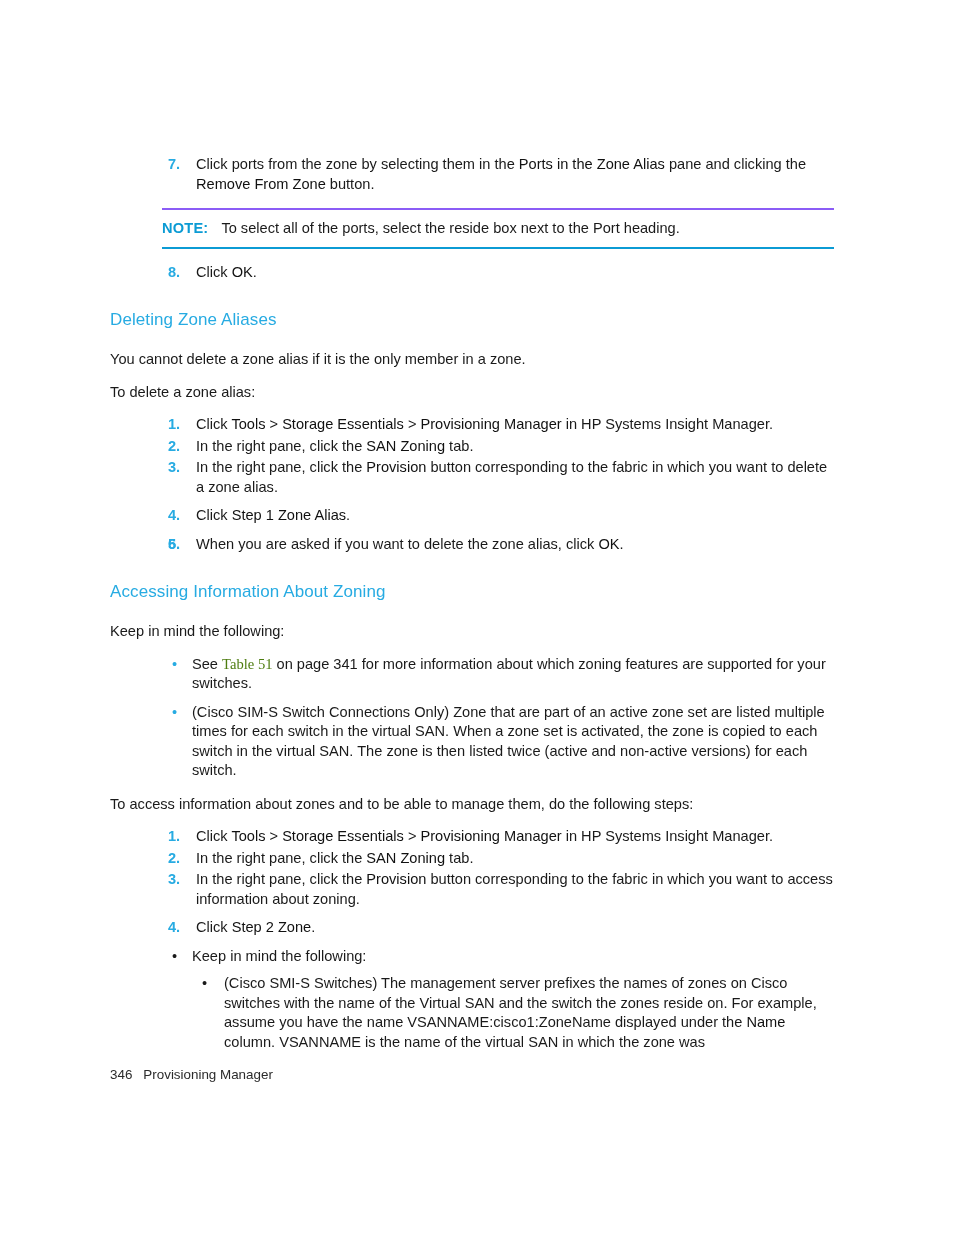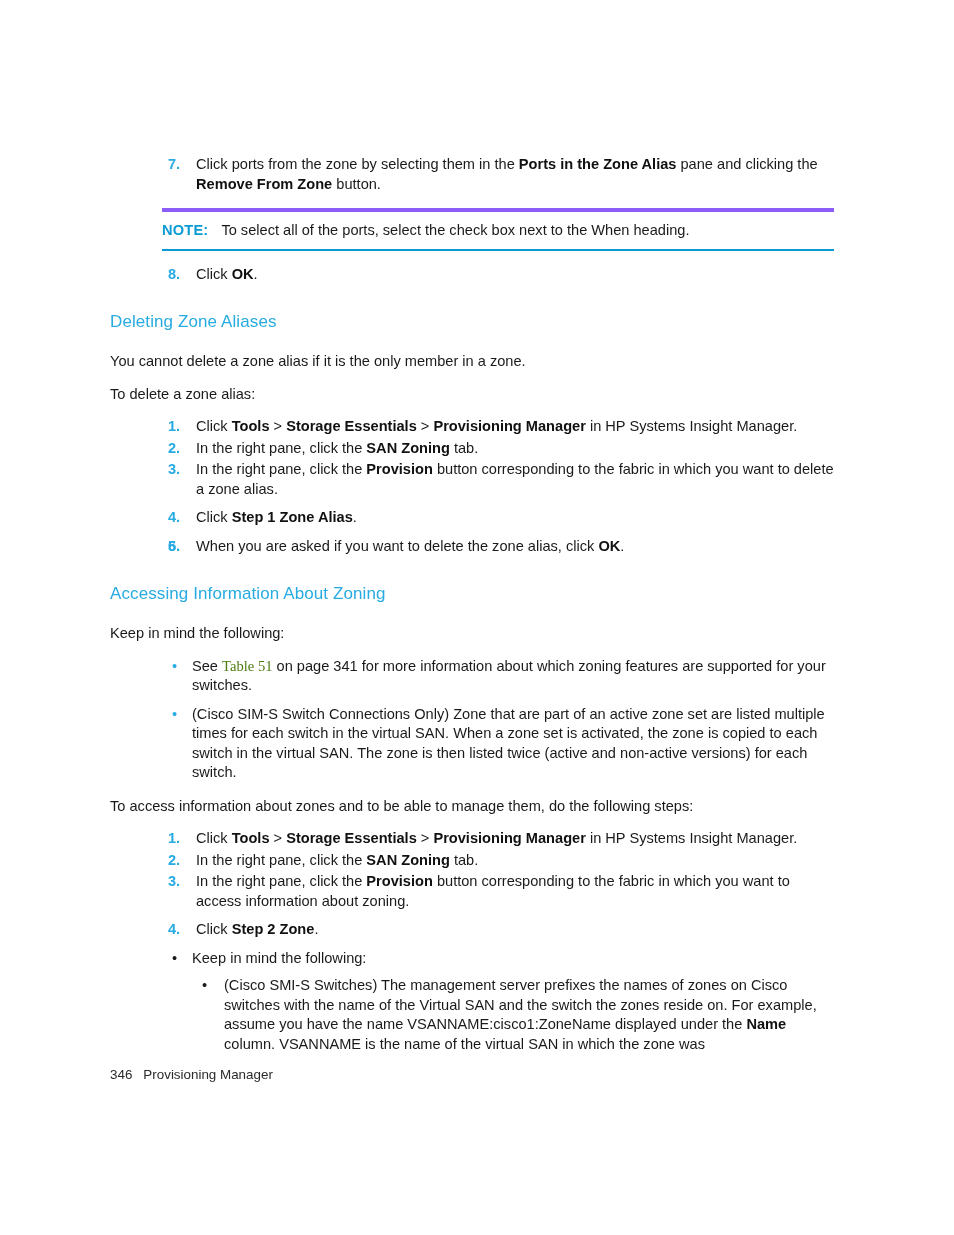--- a/index.html
+++ b/index.html
@@ -36,21 +36,21 @@
   .body-indent { margin-left: 58px; }      
 
   
   .para {
     font-size: 14.6px;
     line-height: 19.5px;
     color: #1a1a1a;
     margin: 0 0 13px 0;
   }
 
-  b, .b { font-weight: bold; color: #111111; }
+  b, .b { font-weight: normal; color: #111111; }
 
   
   h2.heading {
     font-size: 17px;
     font-weight: normal;
     color: #27ABE2;
     letter-spacing: 0.1px;
     margin: 24px 0 16px 0;
     line-height: 28px;
   }
@@ -108,21 +108,21 @@
   ul.bullets.lvl2 > li {
     margin-left: 88px;
     padding-left: 26px;
   }
   ul.bullets.lvl2 > li .dot { color: #1a1a1a; }
 
   
   .note {
     margin: 14px 0 14px 52px;
     width: 672px;
-    border-top: 4px solid #8b5cf6;
+    border-top: 2px solid #8b5cf6;
     border-bottom: 2px solid #0B9BD4;
     padding: 9px 0 8px 0;
   }
   .note-row {
     display: flex;
     align-items: baseline;
     font-size: 14.6px;
     line-height: 19.5px;
   }
   .note-label {
@@ -196,21 +196,21 @@
     <ol class="steps">
       <li>
         <span class="num">7.</span>
         <span><span>Click ports from the zone by selecting them in the </span><b>Ports in the Zone Alias</b><span> pane and clicking the </span><b>Remove From Zone</b><span> button.</span></span>
       </li>
     </ol>
 
     <div class="note">
       <div class="note-row">
         <span class="note-label">NOTE:</span>
-        <span class="note-text">To select all of the ports, select the check box next to the When heading.</span>
+        <span class="note-text">To select all of the ports, select the reside box next to the Port heading.</span>
       </div>
     </div>
 
     <ol class="steps">
       <li>
         <span class="num">8.</span>
         <span><span>Click </span><b>OK</b><span>.</span></span>
       </li>
     </ol>
 

